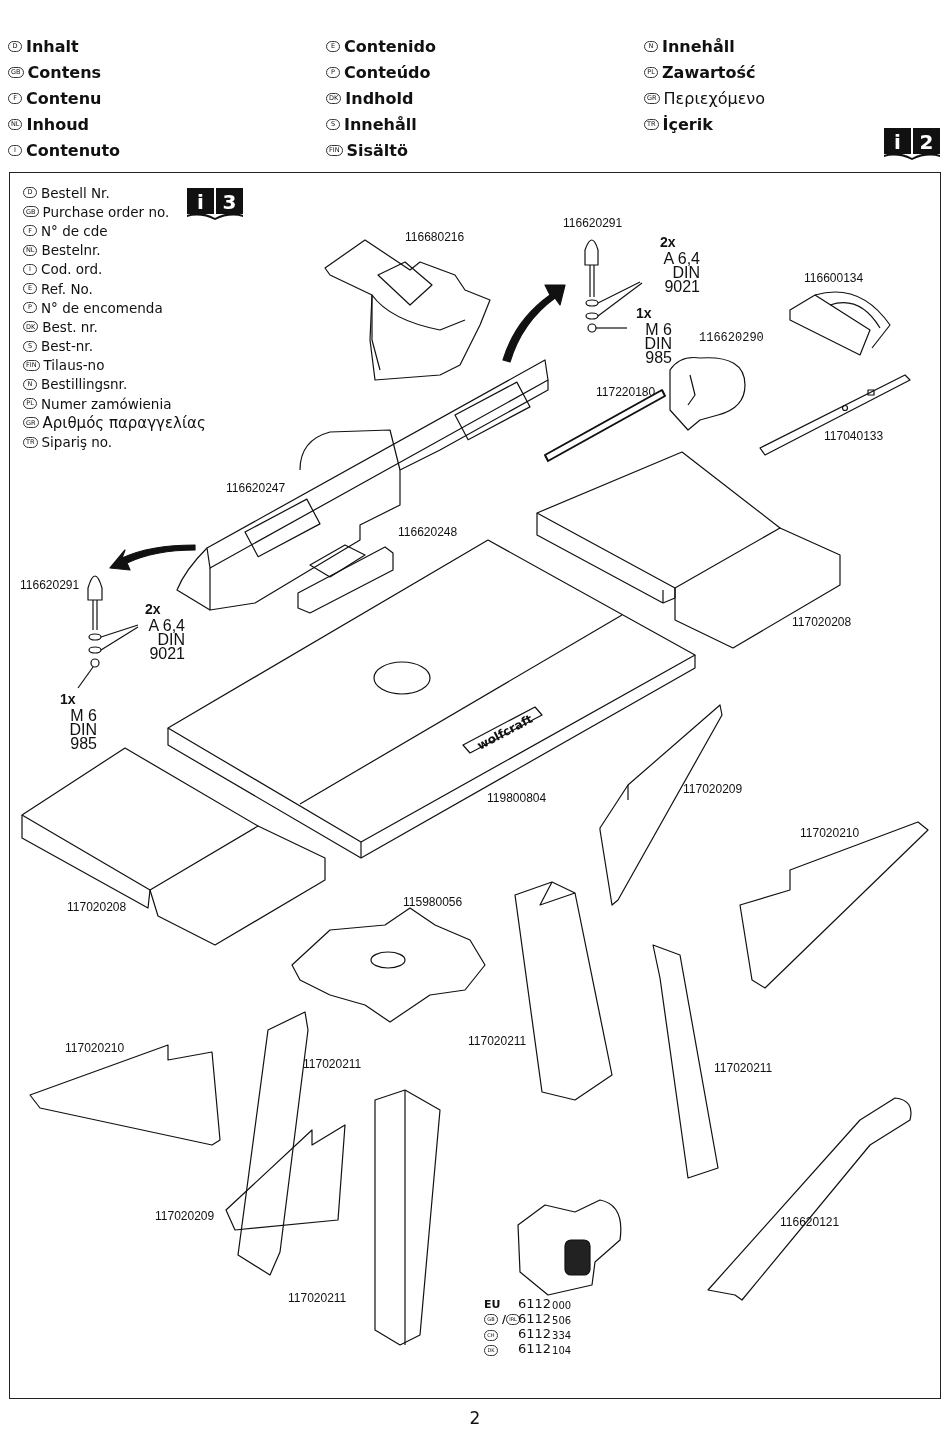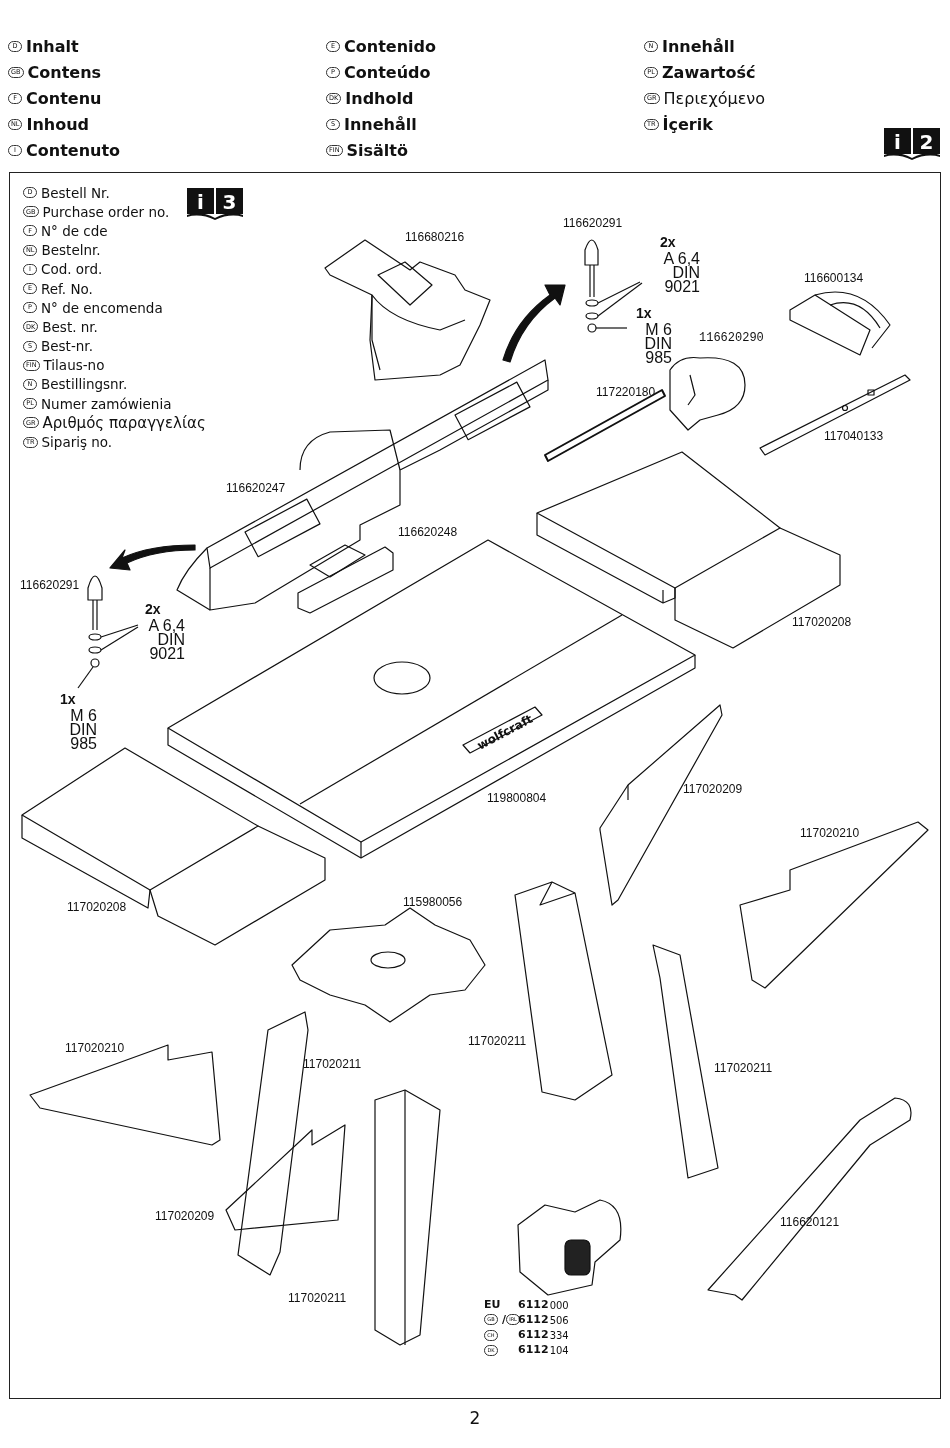--- a/index.html
+++ b/index.html
@@ -12,21 +12,21 @@
   .order-list { position: absolute; left: 23px; top: 183px; }
   .order-item { height: 19.2px; display: flex; align-items: center; font-size: 13.5px; white-space: nowrap; }
   .order-item.gr { font-size: 15px; }
   .partno { position: absolute; font-family: "Liberation Sans", sans-serif; font-size: 12px; color: #111; white-space: nowrap; }
   .qty { position: absolute; font-family: "Liberation Sans", sans-serif; font-weight: bold; font-size: 14px; text-align: right; }
   .spec { position: absolute; font-family: "Liberation Sans", sans-serif; font-size: 16px; text-align: right; line-height: 14px; }
   svg.draw { position: absolute; left: 0; top: 0; width: 950px; height: 1448px; }
   .variants { position: absolute; left: 460px; top: 1296px; font-size: 11px; }
   .var-row { height: 15px; display: flex; align-items: flex-end; margin-left: 24px; }
   .var-region { width: 34px; font-weight: bold; display: flex; align-items: center; }
-  .var-num { font-weight: bold; font-size: 11px; }
+  .var-num { font-weight: normal; font-size: 13px; }
   .var-suffix { font-size: 10px; margin-left: 1px; }
   .page-no { position: absolute; left: 0; width: 950px; top: 1408px; text-align: center; font-size: 17px; }
 </style>
 </head>
 <body>
 
 <div class="toc" style="left:8px;">
   <div class="toc-item">
       <span class="badge">D</span>
       <span>Inhalt</span>

